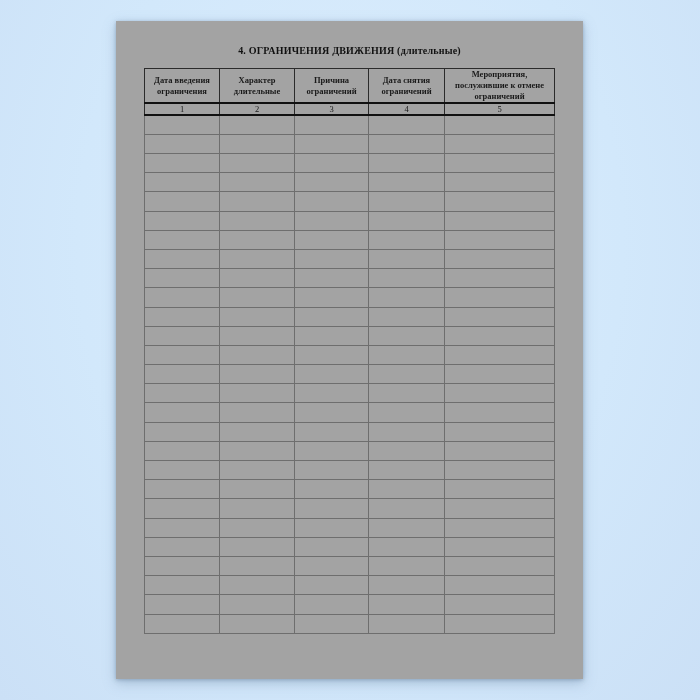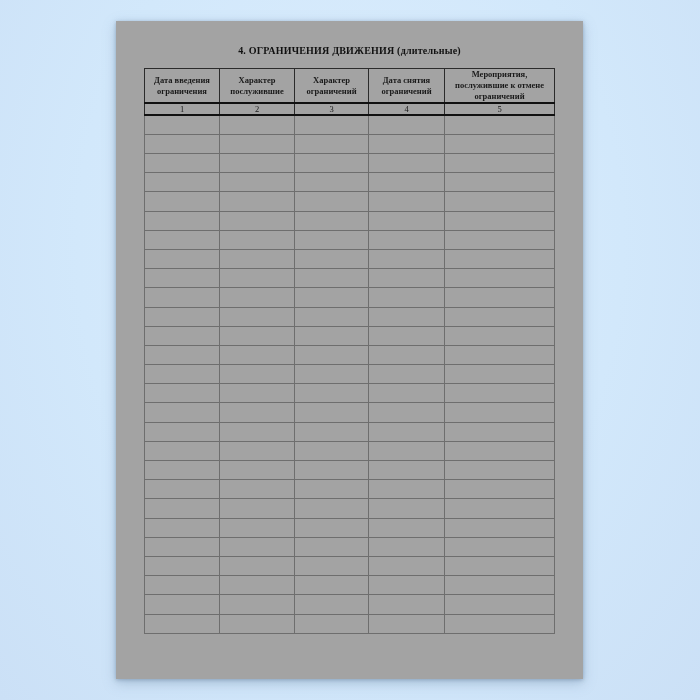--- a/index.html
+++ b/index.html
@@ -94,22 +94,22 @@
       <colgroup>
         <col class="c1">
           <col class="c2">
           <col class="c3">
           <col class="c4">
           <col class="c5">
       </colgroup>
       <thead>
         <tr class="header-row" id="header-row">
             <th>Дата введения ограничения</th>
-            <th>Характер послужившие</th>
-            <th>Характер ограничений</th>
+            <th>Характер длительные</th>
+            <th>Причина ограничений</th>
             <th>Дата снятия ограничений</th>
             <th>Мероприятия, послужившие к отмене ограничений</th>
           </tr>
         <tr class="number-row" id="number-row">
             <th>1</th>
             <th>2</th>
             <th>3</th>
             <th>4</th>
             <th>5</th>
           </tr>

